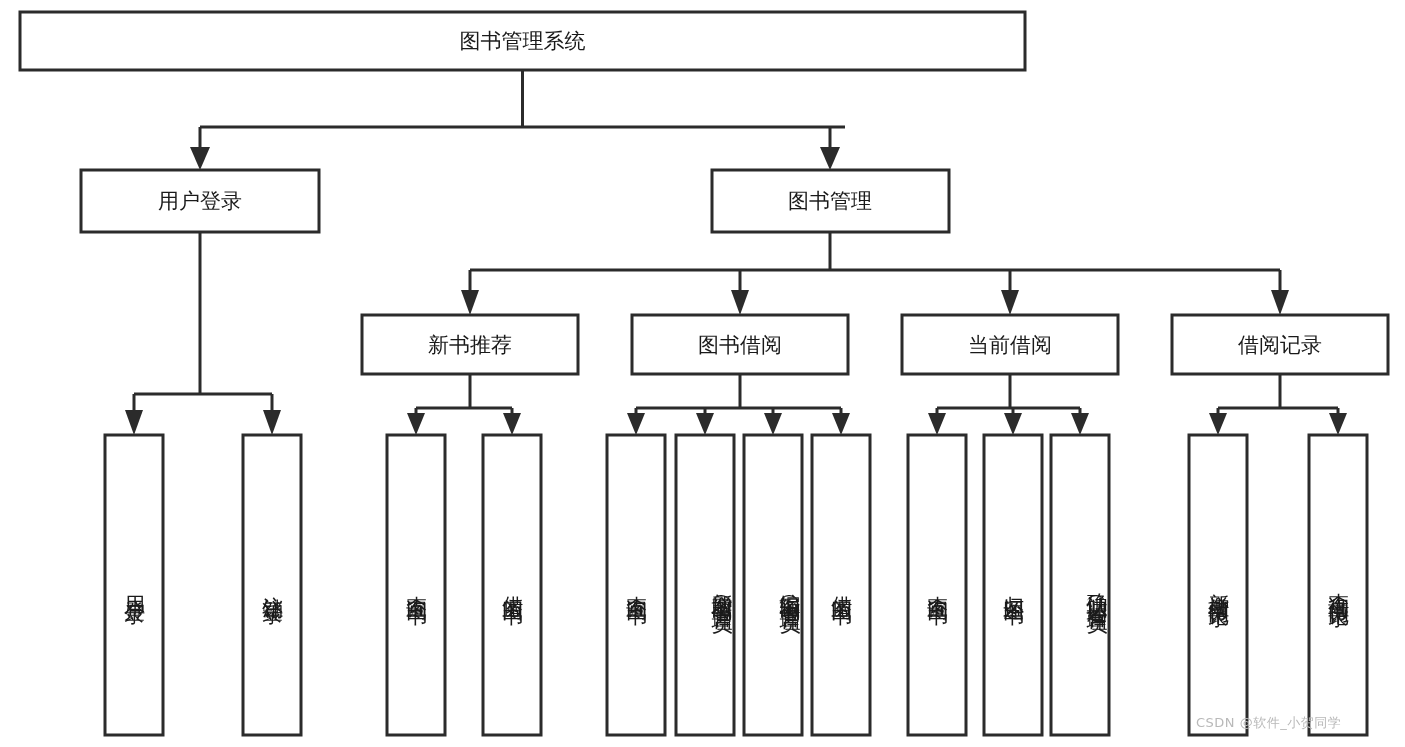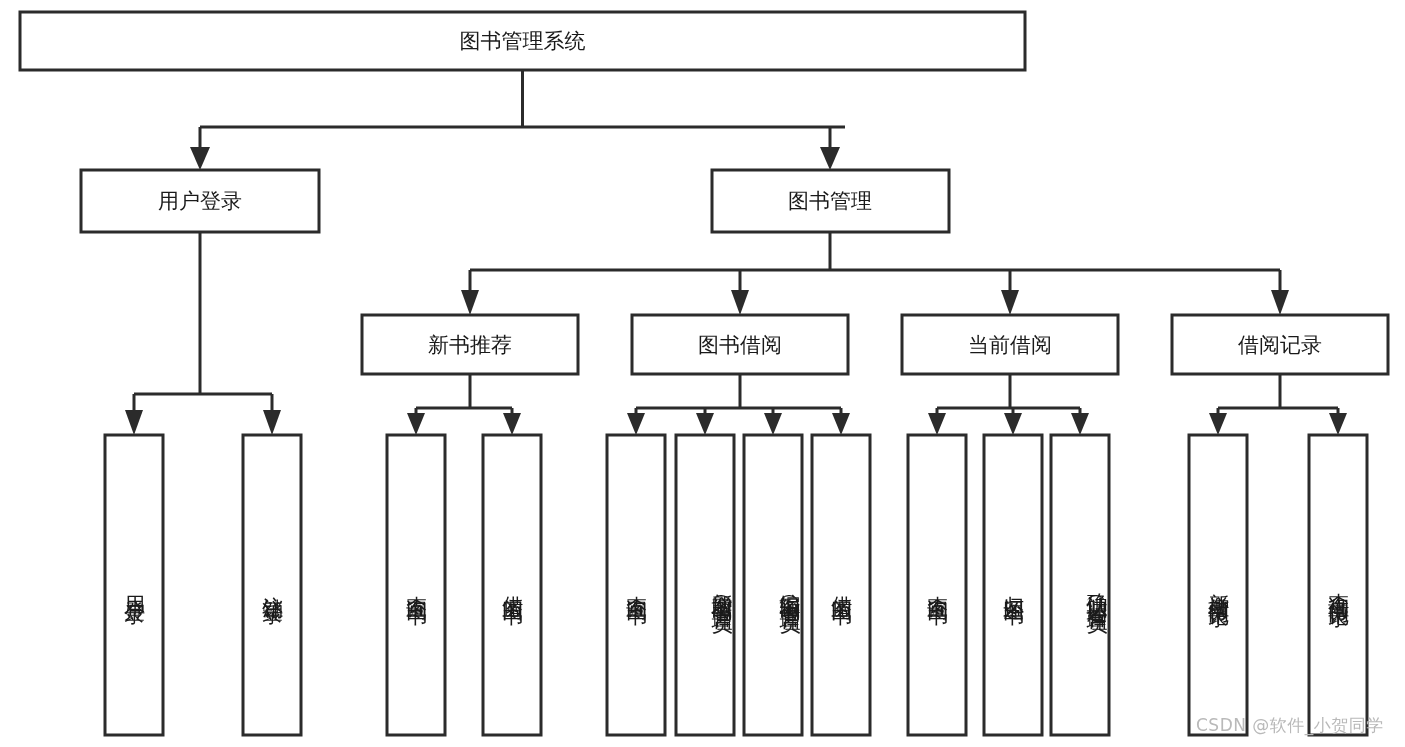--- a/index.html
+++ b/index.html
@@ -73,21 +73,21 @@
     justify-content: center;
   }
   .leaf-label.top-aligned {
     display: flex;
     align-items: flex-start;
     justify-content: center;
   }
   .watermark {
     position: absolute;
     font-family: "DejaVu Sans", "Liberation Sans", sans-serif;
-    font-size: 17px;
+    font-size: 13px;
     color: #b9b9b9;
     white-space: nowrap;
     letter-spacing: 0.5px;
   }
 </style>
 </head>
 <body>
 
 <div id="diagram-root">
 

